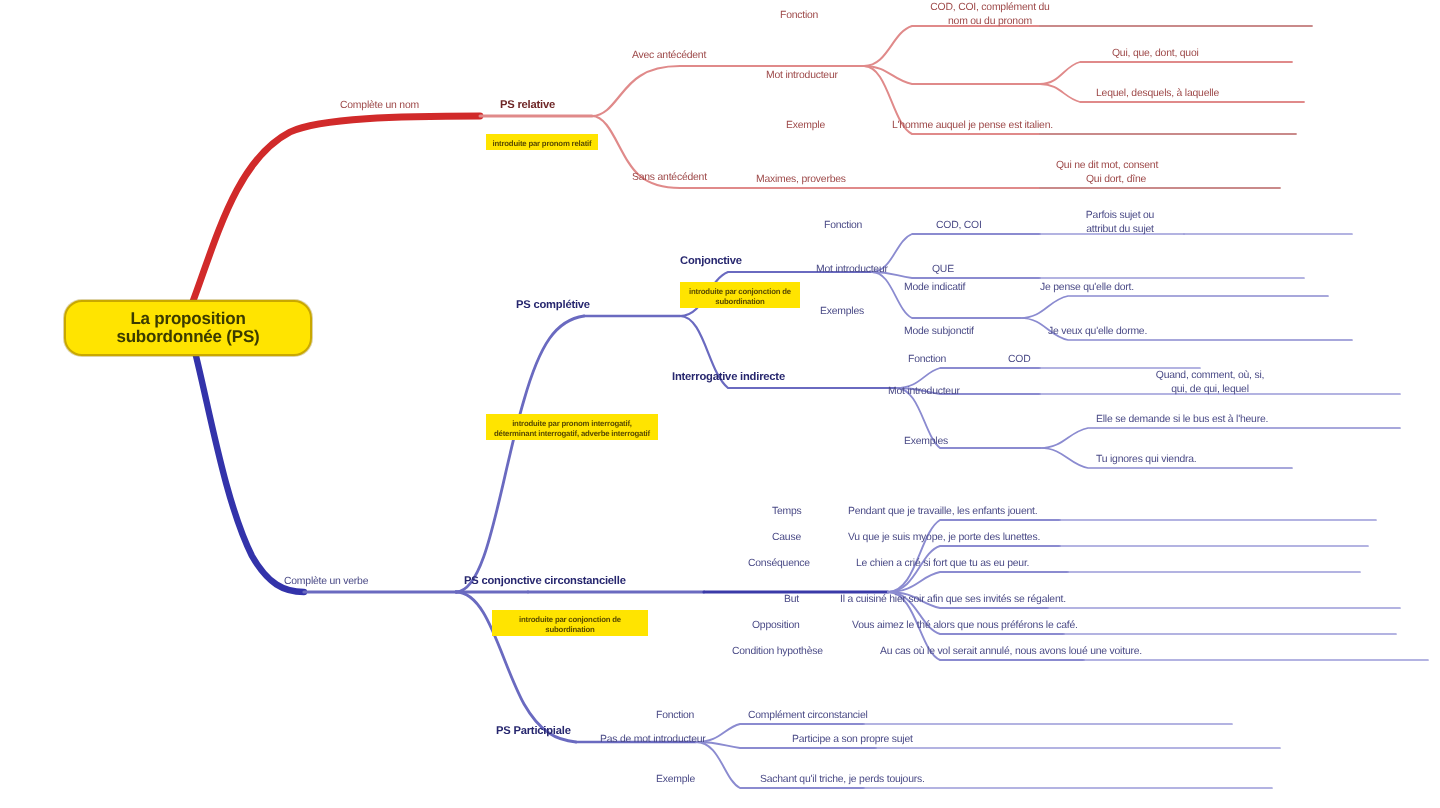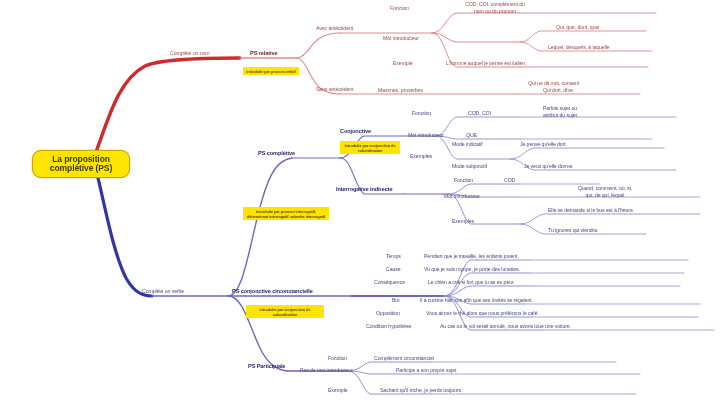--- a/index.html
+++ b/index.html
@@ -19,21 +19,21 @@
   }
   
   .root{
     background:#ffe400;
     border:1px solid #c9a800;
     border-radius:9px;
     color:#3b3b00;
     font-size:8.5px;
     font-weight:bold;
     text-align:center;
-    padding:4px 7px;
+    padding:4px 20px;
     box-shadow:0 0 0 .5px rgba(160,130,0,.35);
   }
   .root .l1,.root .l2{display:block;}
 
   
   .lbl{font-size:5.2px;color:#5b5b5b;}
   .lbl.red{color:#9e4a4a;}
   .lbl.blue{color:#4a4a86;}
   .lbl.b{font-weight:bold;color:#2b2b2b;font-size:5.6px;}
   .lbl.b.blue{color:#26266e;}
@@ -138,21 +138,21 @@
       <path d="M348,371 C360,371 362,373 370,374 L438,374" stroke="#8b8bd0" stroke-width=".95"></path>
       <path d="M348,371 C360,371 362,390 370,394 L432,394" stroke="#8b8bd0" stroke-width=".95"></path>
       <path d="M432,362 L616,362" stroke="#9a9ad8" stroke-width=".85"></path>
       <path d="M438,374 L640,374" stroke="#9a9ad8" stroke-width=".85"></path>
       <path d="M432,394 L636,394" stroke="#9a9ad8" stroke-width=".85"></path>
     </g>
   </svg>
 
   <div class="node root" style="left:32px;top:150px;width:82px;">
     <span class="l1">La proposition</span>
-    <span class="l2">complétive (PS)</span>
+    <span class="l2">subordonnée (PS)</span>
   </div>
 
   <div class="node lbl red" style="left:170px;top:51px;">Complète un nom</div>
 
   <div class="node lbl b red" style="left:250px;top:51px;">PS relative</div>
 
   <div class="node note" style="left:243px;top:67px;width:50px;">introduite par pronom relatif</div>
 
   <div class="node lbl red" style="left:316px;top:26px;">Avec antécédent</div>
   <div class="node lbl red" style="left:316px;top:87px;">Sans antécédent</div>

